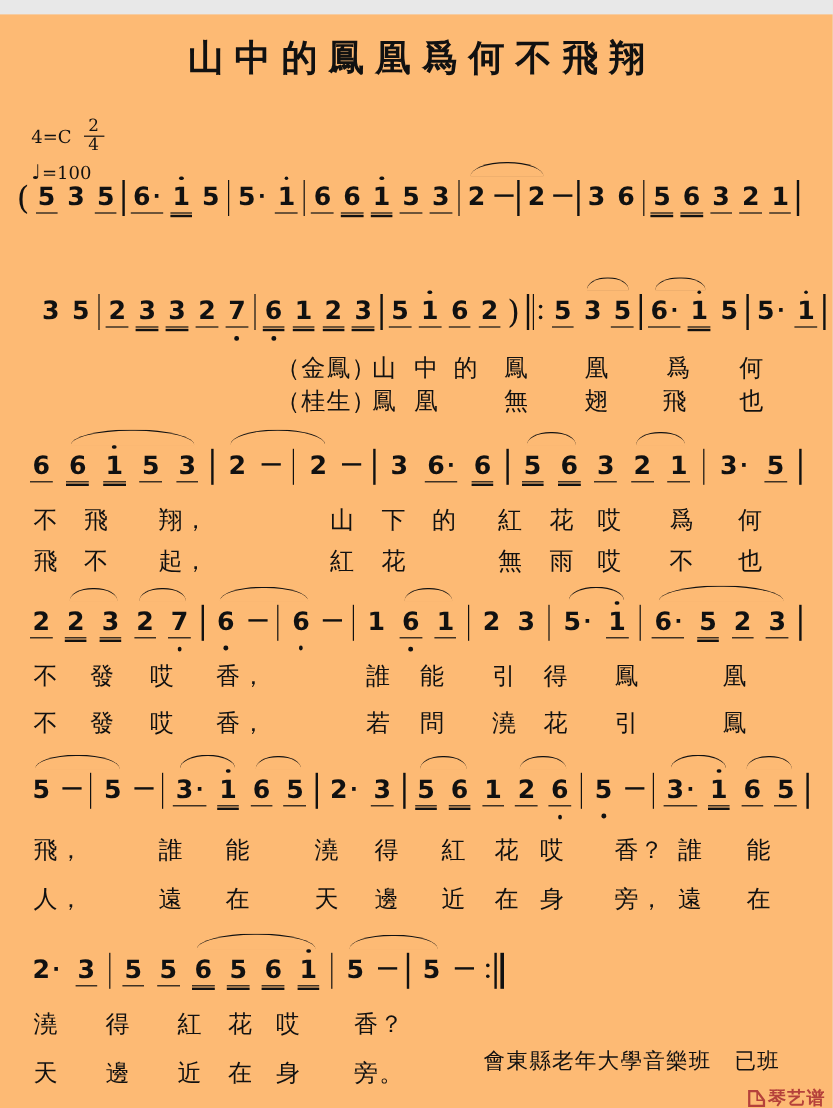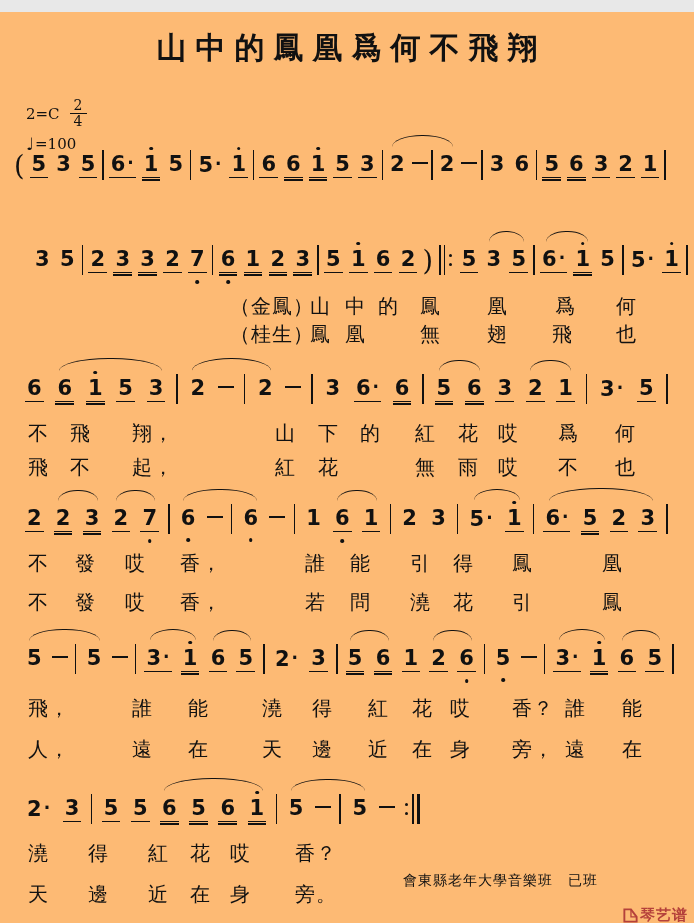--- a/index.html
+++ b/index.html
@@ -52,34 +52,34 @@
   .arc{position:absolute;top:-13px;height:12px;border-top:1.6px solid #111;border-radius:50% 50% 0 0/100% 100% 0 0;}
   
   .lyric-row{position:absolute;left:0;width:694px;height:28px;font-size:20px;}
   .lyr-tok{position:absolute;top:0;white-space:nowrap;letter-spacing:1px;}
   .sys1 .lyr0{top:281px;} .sys1 .lyr1{top:309px;}
   .sys2 .lyr0{top:408px;} .sys2 .lyr1{top:442px;}
   .sys3 .lyr0{top:538px;} .sys3 .lyr1{top:577px;}
   .sys4 .lyr0{top:683px;} .sys4 .lyr1{top:724px;}
   .sys5 .lyr0{top:828px;} .sys5 .lyr1{top:869px;}
   
-  .footer{position:absolute;left:403px;top:860px;font-size:14px;letter-spacing:1px;}
+  .footer{position:absolute;left:403px;top:860px;font-size:18px;letter-spacing:1px;}
   .logo{position:absolute;right:6px;top:894px;display:flex;align-items:center;gap:1px;
         font-weight:bold;font-size:15px;letter-spacing:1px;}
 </style>
 </head>
 <body>
 
 <div class="sheet">
 
   <div class="title">山中的鳳凰爲何不飛翔</div>
 
   <div class="keyblock">
     <div class="keyline">
-      <span>2=C</span>
+      <span>4=C</span>
       <span class="frac">
         <span class="top">2</span>
         <span class="bot">4</span>
       </span>
     </div>
     <div class="tempoline">
       <span class="glyph">♩</span>
       <span>=100</span>
     </div>
   </div>

